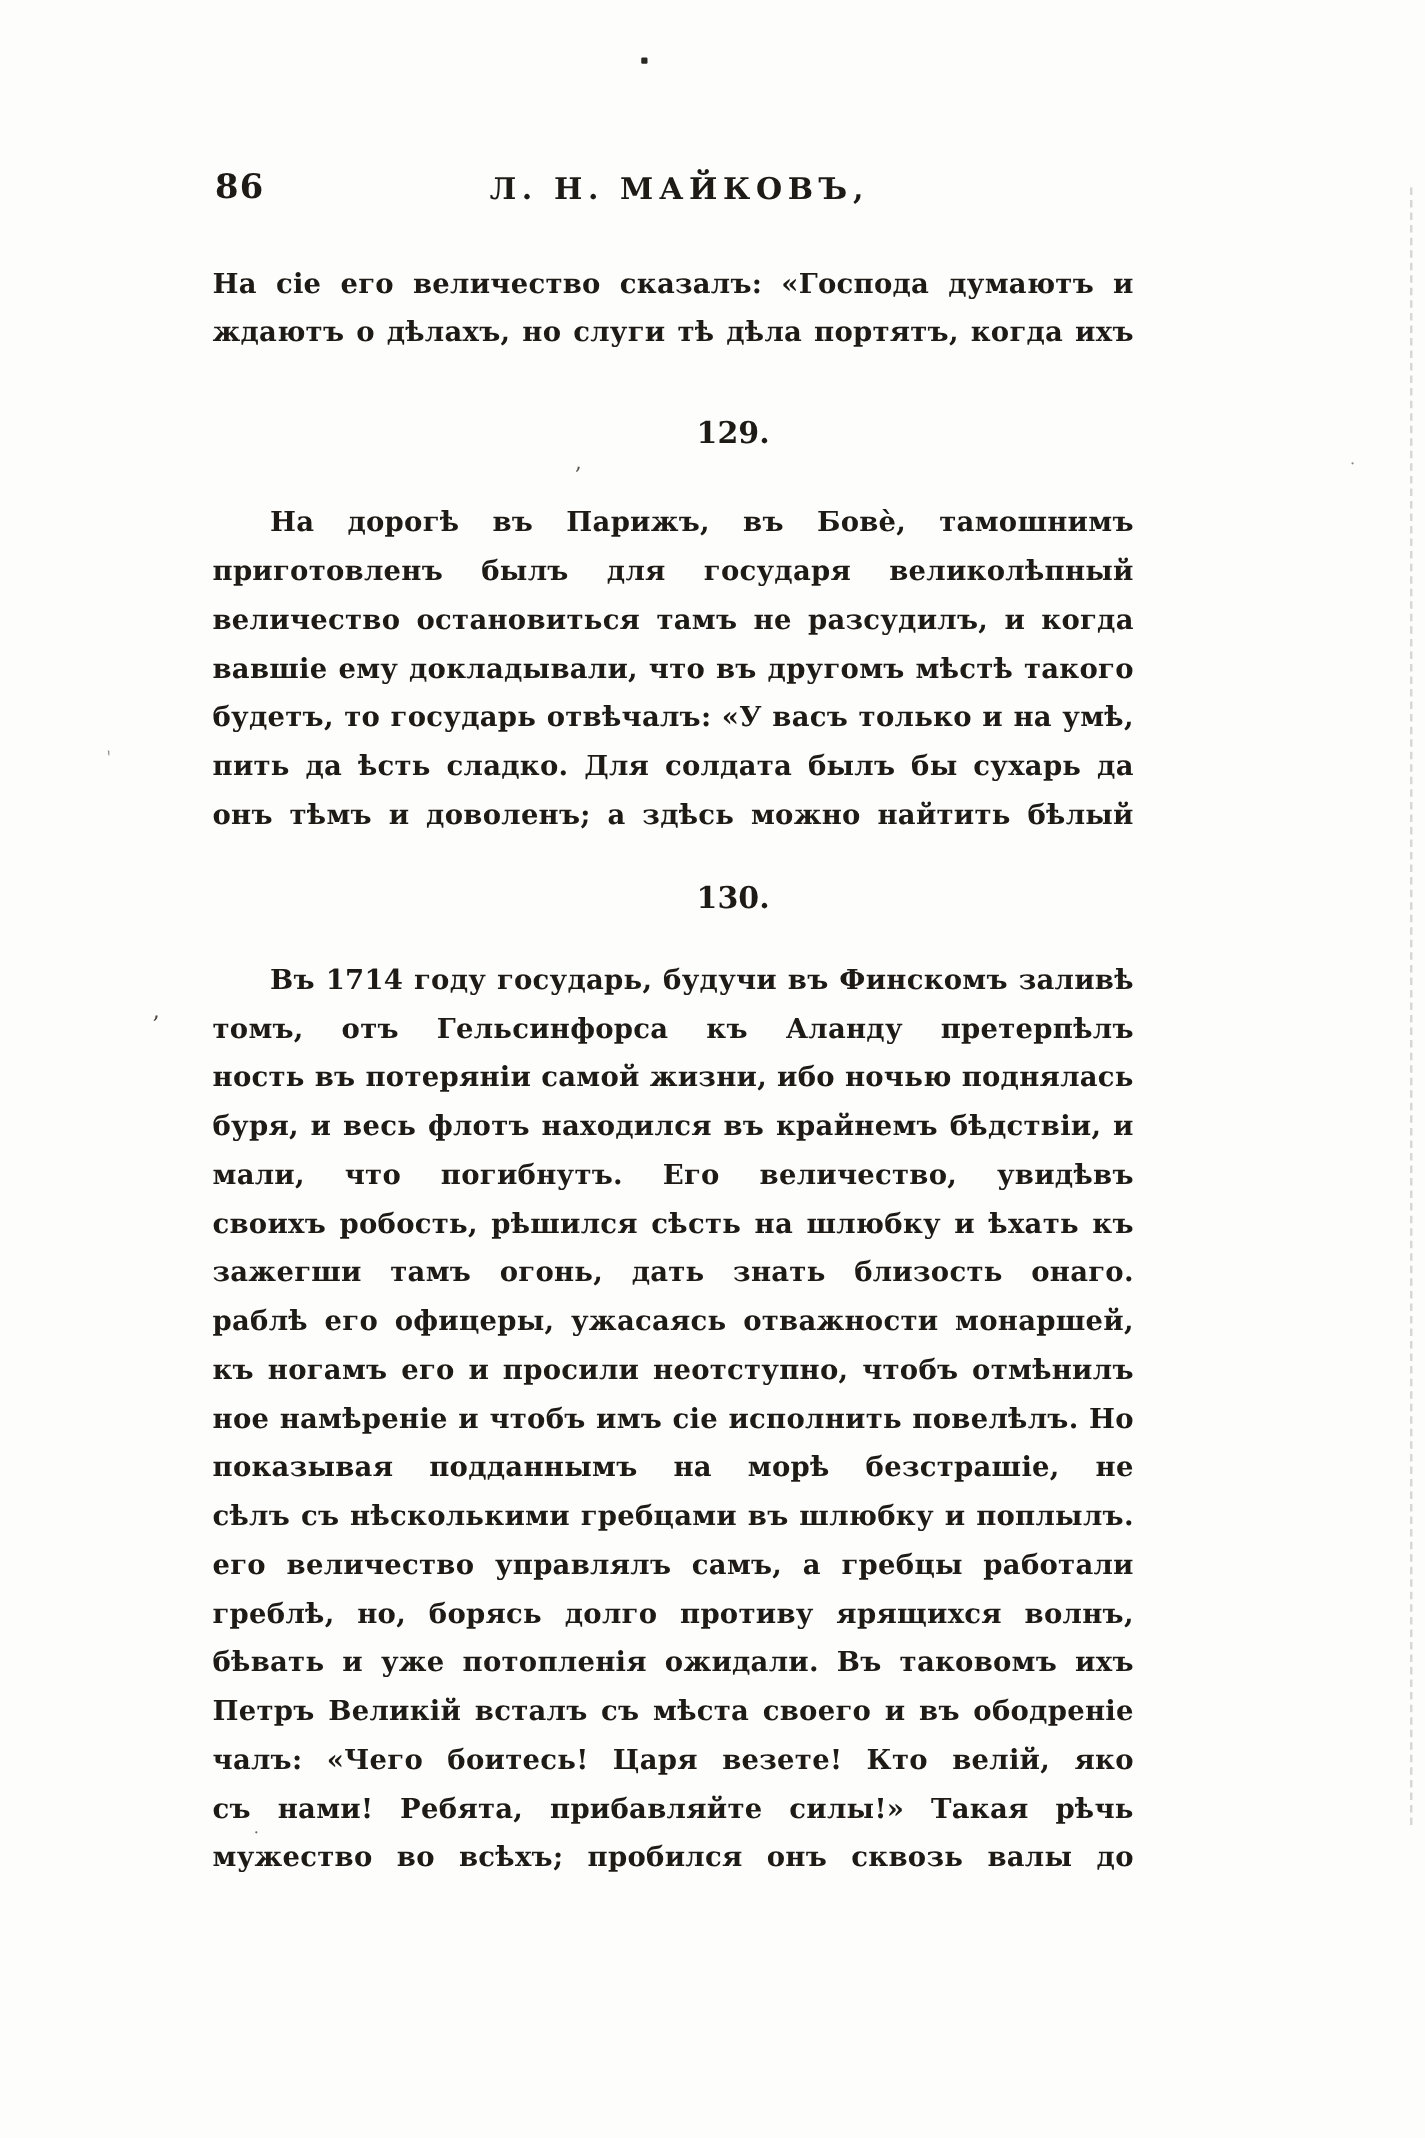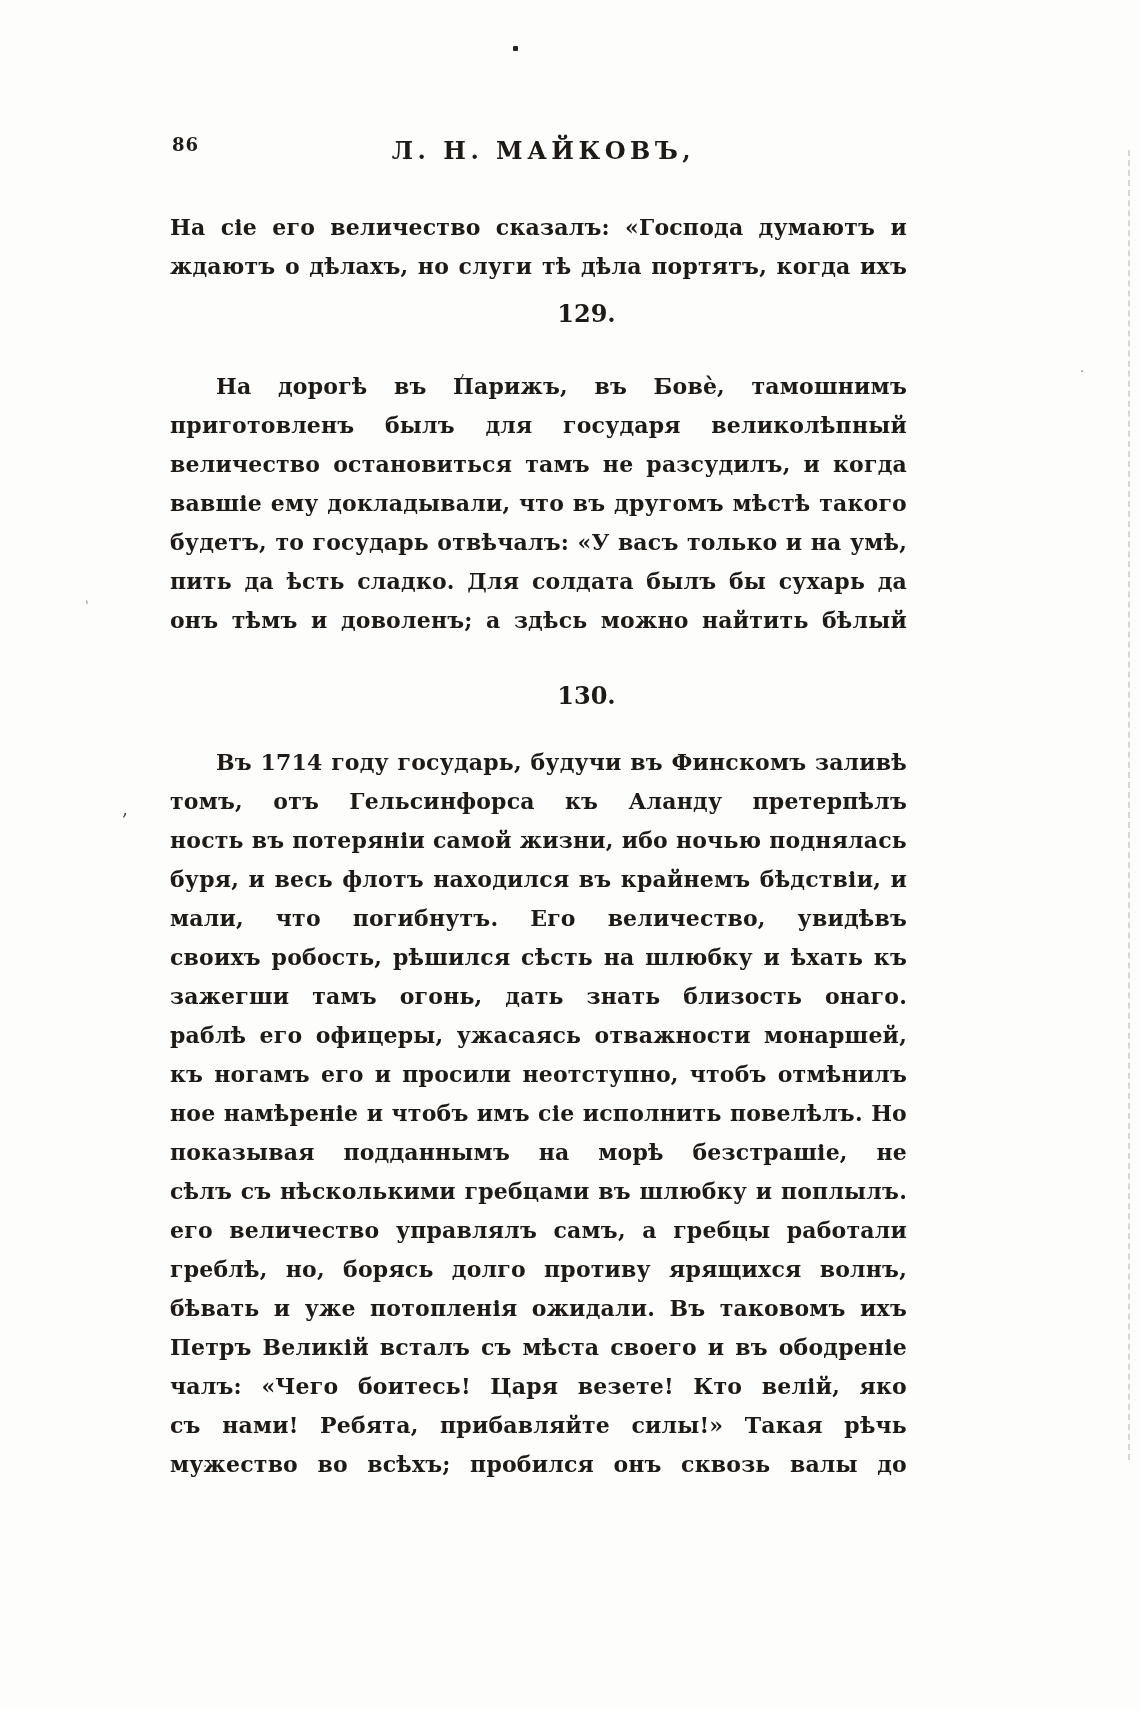--- a/index.html
+++ b/index.html
@@ -28,21 +28,21 @@
   
   .header {
     position: relative;
     padding-top: 136px;
     height: 34px;
   }
   .pagenum {
     position: absolute;
     left: 2px;
     top: 134px;
-    font-size: 18px;
+    font-size: 27px;
     font-weight: 700;
     letter-spacing: 1px;
   }
   .running {
     display: block;
     text-align: center;
     font-size: 24px;
     font-weight: 700;
     letter-spacing: 4.5px;
     padding-left: 10px;
@@ -62,29 +62,29 @@
     overflow: hidden;
   }
   .line.last {
     text-align-last: left;
   }
   .line.indent {
     text-indent: 46px;
   }
   .intro   { margin-top: 38px; }
   .secnum {
-    margin-top: 8px;
+    margin-top: 40px;
     height: 39px;
     line-height: 39px;
     text-align: center;
     padding-left: 96px;
     font-size: 24px;
     font-weight: 700;
   }
-  .secnum.second { margin-top: 36px; }
+  .secnum.second { margin-top: 26px; }
   .p129 { margin-top: 34px; }
   .p130 { margin-top: 28px; }
   
   .artifact {
     position: absolute;
     color: #8a8a8a;
     font-size: 14px;
     line-height: 1;
   }
   .rule-shadow {

